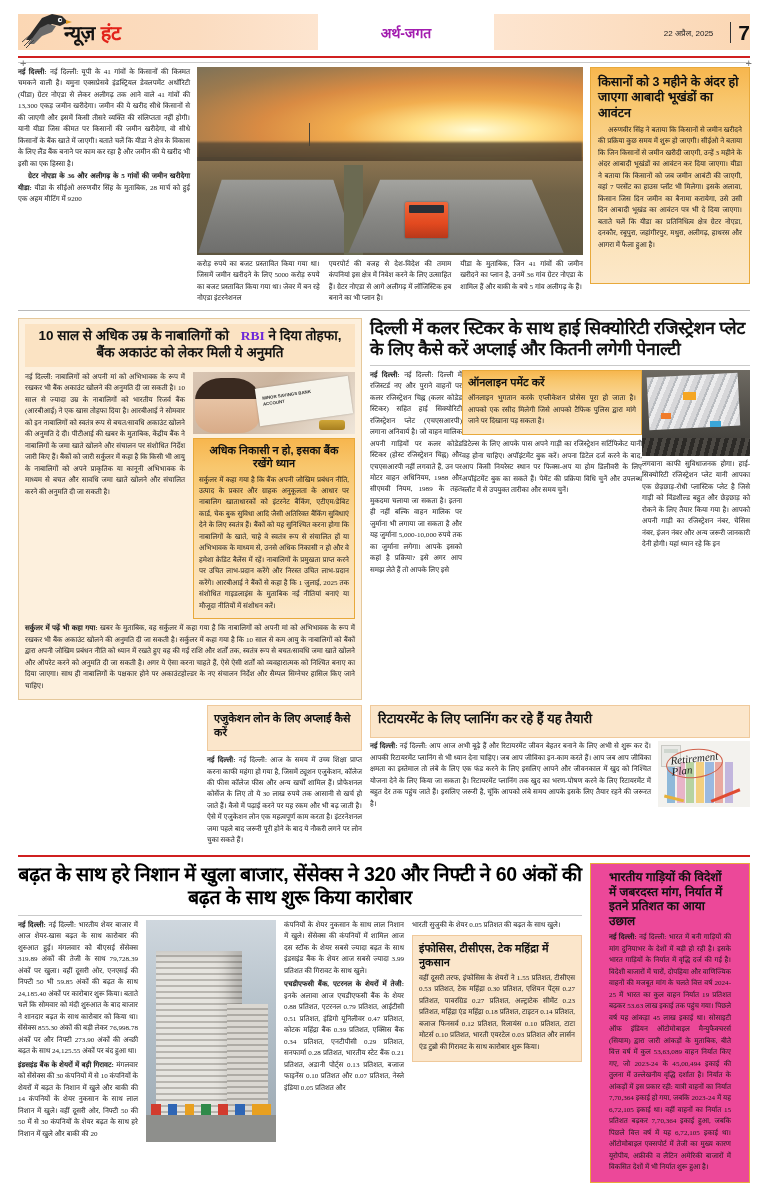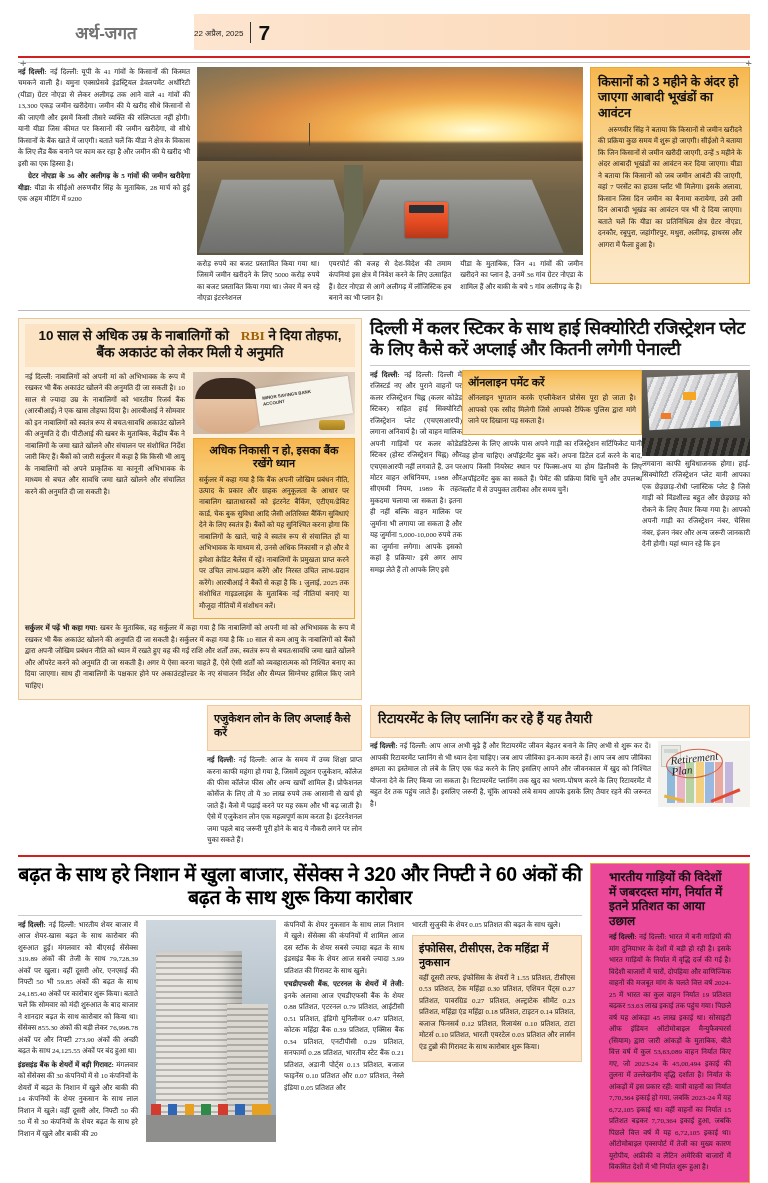--- a/index.html
+++ b/index.html
@@ -17,22 +17,22 @@
   .cm-tr { right: 16px; top: 44px; }
 
   
   .masthead { position: relative; height: 36px; margin-top: 14px; display:flex; align-items:stretch; }
   .mh-left { flex: 0 0 300px; background: linear-gradient(90deg,#fbd7b4 0%, #fbdcc0 60%, #fde5d0 100%); position:relative; display:flex; align-items:center; }
   .mh-logo { display:flex; align-items:center; gap:2px; padding-left:46px; }
   .mh-bird { position:absolute; left:4px; top:-4px; width:52px; height:40px; }
   .mh-news { font-family:"Liberation Sans",sans-serif; font-weight:bold; font-size:20px; color:#111; letter-spacing:-0.5px; }
   .mh-hunt { font-family:"Liberation Sans",sans-serif; font-weight:bold; font-size:20px; color:#e2231a; letter-spacing:-0.5px; margin-left:4px;}
   .mh-mid { flex: 0 0 176px; background:#fff; display:flex; align-items:center; justify-content:center; }
-  .mh-section { font-family:"Liberation Sans",sans-serif; font-weight:bold; font-size:17px; color:#737373; letter-spacing:0px; }
-  .mh-right { flex:1; background: linear-gradient(90deg,#fde5d0 0%, #fbd7b4 100%); display:flex; align-items:center; gap:7px; }
+  .mh-section { font-family:"Liberation Sans",sans-serif; font-weight:bold; font-size:14px; color:#a21caf; letter-spacing:0px; }
+  .mh-right { flex:1; background: linear-gradient(90deg,#fde5d0 0%, #fbd7b4 100%); display:flex; align-items:center; justify-content:flex-end; gap:17px; }
   .mh-date { font-family:"Liberation Sans",sans-serif; font-size:8px; color:#222; }
   .mh-pageno { font-family:"Liberation Sans",sans-serif; font-weight:bold; font-size:21px; color:#111; border-left:1.5px solid #333; padding-left:7px; line-height:1; }
 
   
   .rule-red { height:2px; background:#d02020; margin:6px 0 4px; }
   .rule-thin { height:1px; background:#c9c9c9; }
   .rule-grey { height:1px; background:#b9b9b9; margin:5px 0; }
 
   
   .lead-head {
@@ -94,21 +94,21 @@
   
   .sec2 { display:flex; gap:8px; margin-top:7px; }
   .s2-left { flex: 0 0 344px; border:1px solid #e5c89b; background:#fdf0dd; padding:5px 6px 6px; }
   .s2-right { flex: 1 1 auto; }
 
   .tinted-head {
     background:#fbe3c3; text-align:center;
     font-family:"Liberation Sans",sans-serif; font-weight:bold; font-size:13.5px;
     line-height:1.25; color:#111; padding:4px 4px 5px;
   }
-  .tinted-head .red { color:#a16207; font-family:"Liberation Serif",serif;margin-left:8px; }
+  .tinted-head .red { color:#6d28d9; font-family:"Liberation Serif",serif;margin-left:8px; }
   .head2 {
     font-family:"Liberation Sans",sans-serif; font-weight:bold; font-size:17.5px;
     line-height:1.22; color:#111; letter-spacing:-0.2px;
   }
   .threecol { column-count:3; column-gap:9px; }
 
   .photo-girl { width:100%; height:62px; background:
       linear-gradient(135deg,#d9c6b4 0%, #cbb49e 40%, #efe6da 100%); position:relative; overflow:hidden;}
   .pg-card { position:absolute; right:4px; top:10px; width:58%; height:62%; background:#f6f3ea; transform:rotate(-8deg); box-shadow:0 0 2px rgba(0,0,0,.3);}
   .pg-card:after{content:"MINOR SAVINGS BANK ACCOUNT"; position:absolute; left:6px; top:8px; width:70%; font-family:"Liberation Sans",sans-serif; font-size:4.4px; font-weight:bold; color:#333; line-height:1.3;}
@@ -167,20 +167,34 @@
 </style>
 </head>
 <body>
 
 <div class="page">
 
   <span class="cropmark cm-tl">+</span>
   <span class="cropmark cm-tr">+</span>
 
   <div class="masthead">
+    <div class="mh-left">
+      <svg class="mh-bird" viewBox="0 0 52 40">
+        <path d="M4 30 L20 8 L30 4 L40 6 L46 12 L38 16 L30 14 L22 20 L14 30 Z" fill="#2b2b2b"></path>
+        <path d="M6 34 L18 18 L26 14 L34 16 L30 22 L20 26 L12 34 Z" fill="#6b6b6b"></path>
+        <circle cx="38" cy="10" r="2.2" fill="#fff"></circle>
+          <circle cx="38.4" cy="10" r="1.1" fill="#111"></circle>
+        <path d="M44 10 L50 12 L44 14 Z" fill="#e09a20"></path>
+        <path d="M2 36 L10 28 M4 38 L12 30 M0 32 L8 25" stroke="#444" stroke-width="1"></path>
+      </svg>
+      <div class="mh-logo">
+        <span class="mh-news">न्यूज़</span>
+        <span class="mh-hunt">हंट</span>
+      </div>
+    </div>
     <div class="mh-mid">
       <span class="mh-section">अर्थ-जगत</span>
     </div>
     <div class="mh-right">
       <span class="mh-date">22 अप्रैल, 2025</span>
       <span class="mh-pageno">7</span>
     </div>
   </div>
 
   <div class="rule-red"></div>

